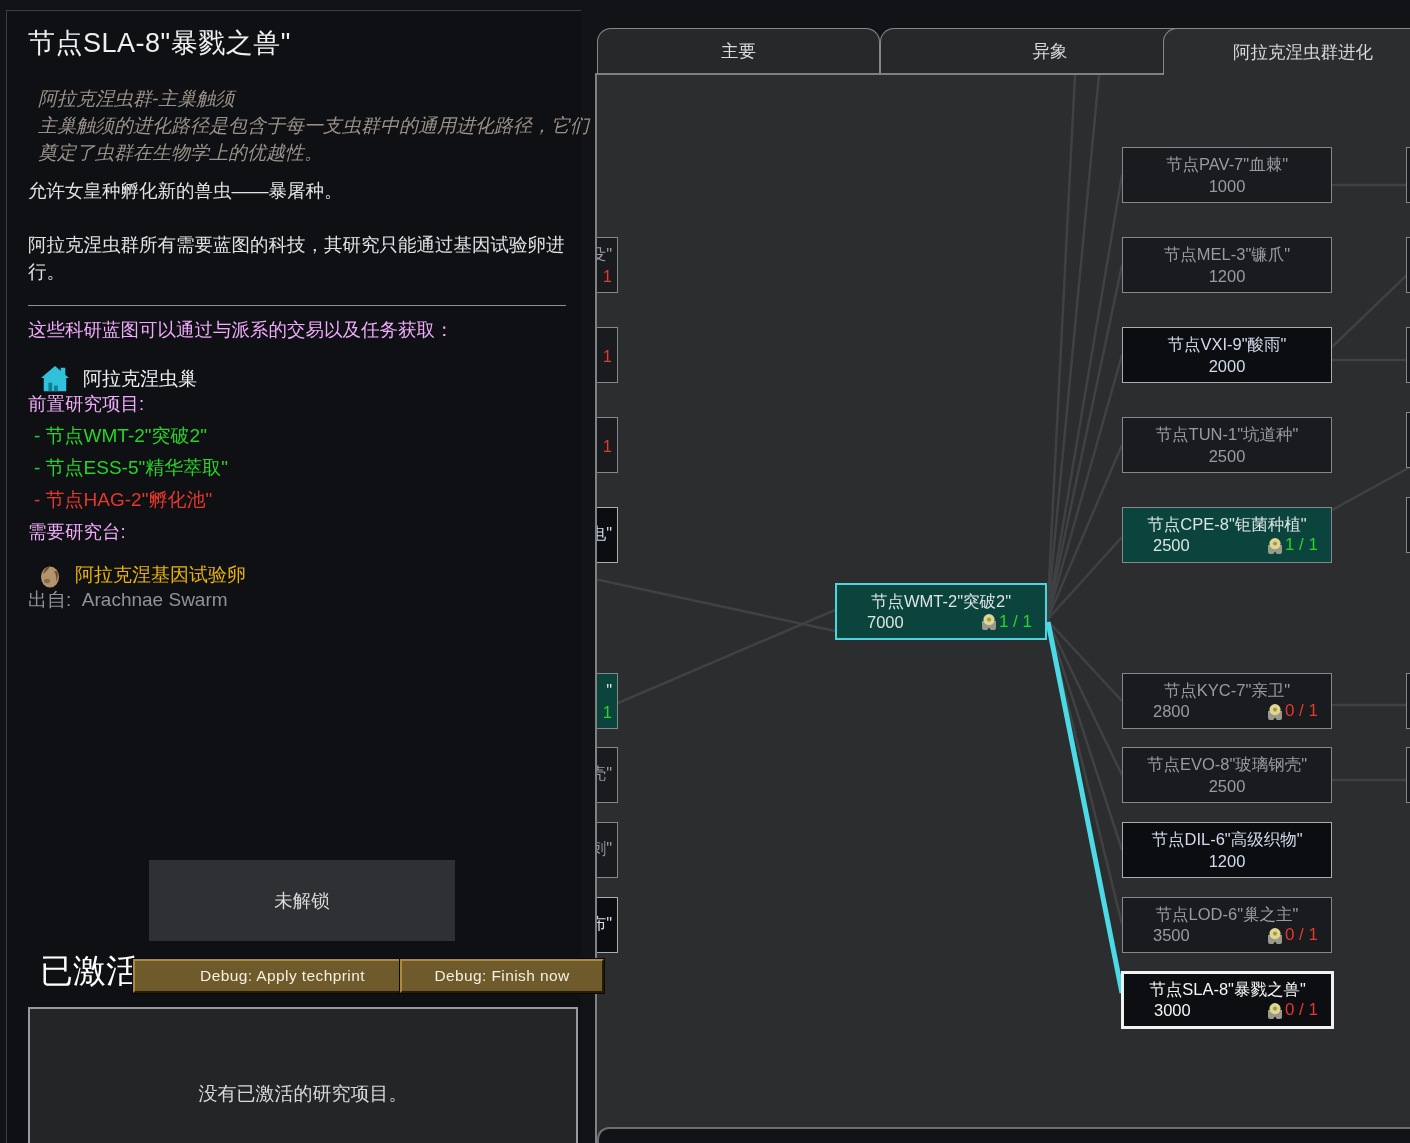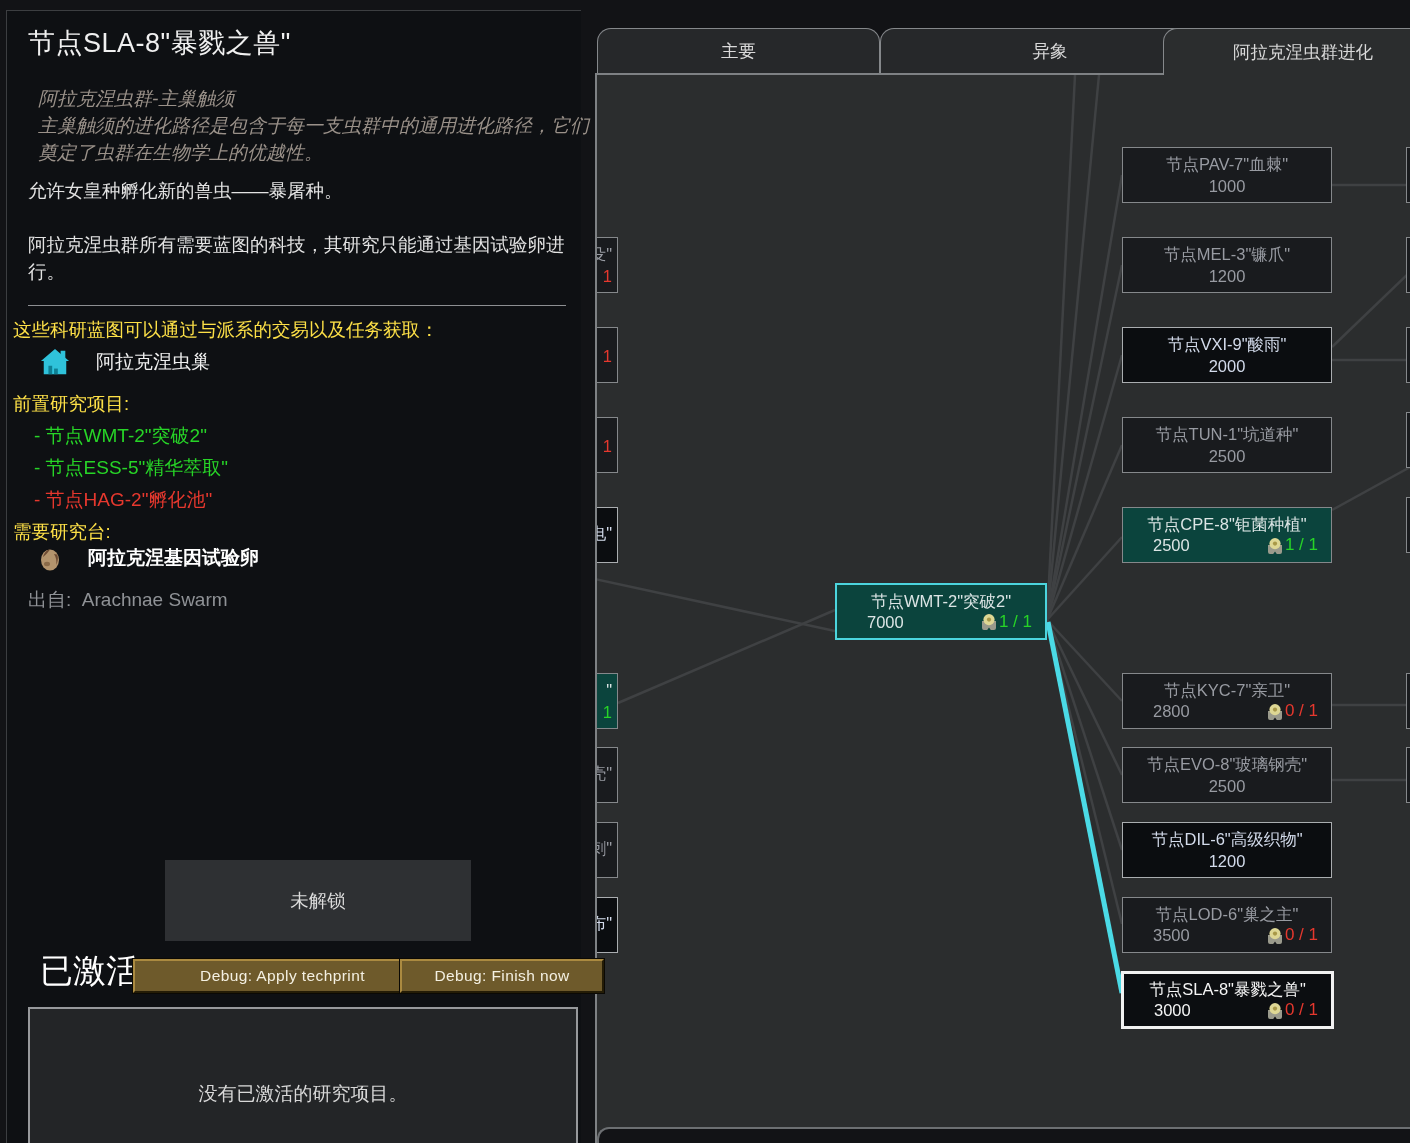--- a/index.html
+++ b/index.html
@@ -8,28 +8,28 @@
   .abs{position:absolute;}
 
   
   #detail-panel{left:6px;top:10px;width:574px;bottom:0;background:#0e1013;
     border-left:1px solid #3c3e41;border-top:1px solid #3c3e41;z-index:20;}
   .dp-title{left:21px;top:14px;font-size:27px;color:#f0f0f0;letter-spacing:.5px;}
   .dp-flavor{left:31px;top:74px;width:552px;font-size:19px;line-height:27px;
     font-style:italic;color:#9a9189;}
   .dp-body{left:21px;width:552px;font-size:18.5px;line-height:27px;color:#e3e3e3;}
   .dp-divider{left:21px;top:294px;width:538px;height:0;border-top:1px solid #8d8f92;}
-  .dp-label{left:6px;font-size:18.5px;color:#fde047;}
-  .row-icon-text{display:flex;align-items:center;gap:26px;font-size:19px;color:#f0f0f0;}
+  .dp-label{left:21px;font-size:18.5px;color:#f0abfc;}
+  .row-icon-text{display:flex;align-items:center;gap:13px;font-size:19px;color:#f0f0f0;margin-top:17px;}
   .green{color:#27d427;}
   .red{color:#e6382e;}
   .prereq-item{left:27px;font-size:19px;}
-  .bench-name{color:#ffffff;font-weight:bold;}
+  .bench-name{color:#eab308;}
   .dp-source{left:21px;top:576px;font-size:19px;color:#8f9296;}
-  #unlock-button{left:158px;top:849px;width:306px;height:81px;background:#2e3033;
+  #unlock-button{left:142px;top:849px;width:306px;height:81px;background:#2e3033;
     color:#dcdcdc;font-size:18.5px;display:flex;align-items:center;justify-content:center;}
   #active-heading{left:21px;top:938px;font-size:33px;color:#ffffff;white-space:nowrap;margin-left:12px;}
   .debug-btn{top:948px;height:34px;background:#6e5a2b;box-sizing:border-box;
     border:2px solid;border-color:#ab8a40 #241c06 #241c06 #ab8a40;box-shadow:0 0 0 1px #0b0904;
     color:#f4f0e2;font-size:15.5px;display:flex;align-items:center;justify-content:center;
     letter-spacing:.4px;z-index:5;}
   #debug-apply{left:126px;width:299px;}
   #debug-finish{left:393px;width:204px;}
   #active-box{left:21px;top:996px;width:550px;bottom:-6px;box-sizing:border-box;
     border:2px solid #97999c;background:#232527;text-align:center;padding-top:72px;

